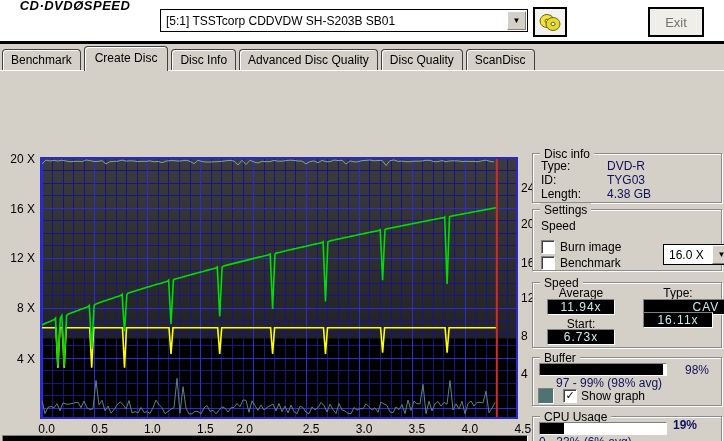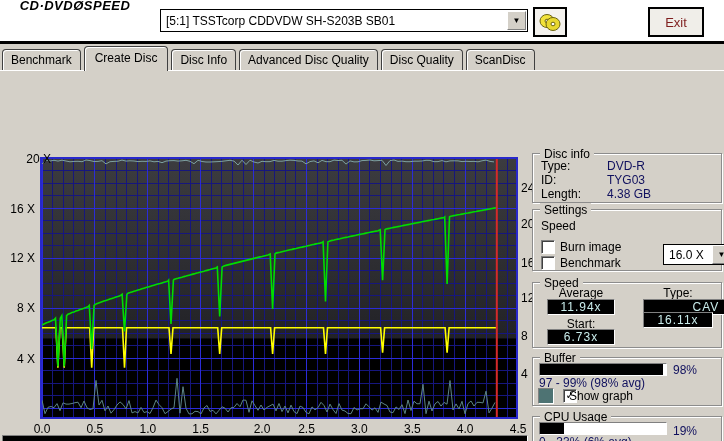--- a/index.html
+++ b/index.html
@@ -17,36 +17,36 @@
        border:1px solid #000;display:flex;align-items:center;}
   .drive-combo .txt{flex:1;padding:0 5px;font-size:12px;white-space:nowrap;overflow:hidden;}
   .combo-btn{width:17px;height:17px;margin-right:1px;background:#d4d0c8;border:1px solid #808080;
        border-top-color:#fff;border-left-color:#fff;display:flex;align-items:center;justify-content:center;
        font-size:8px;color:#000;}
   .tool-btn{position:absolute;left:533px;top:7px;width:30px;height:26px;background:#f4f2ee;
        border:2px solid #000;display:flex;align-items:center;justify-content:center;}
   .push-btn{position:absolute;top:7px;height:26px;background:#f0eee9;border:2px solid #000;
        font-size:13px;display:flex;align-items:center;justify-content:center;}
   #start-btn{left:568px;width:73px;color:#9a9a9a;text-shadow:1px 1px 0 #fff;}
-  #exit-btn{left:648px;width:52px;color:#7f1d1d;}
+  #exit-btn{left:648px;width:52px;color:#737373;}
 
   
   .tabrow{position:absolute;left:2px;top:46px;height:24px;display:flex;align-items:flex-end;}
   .tab{background:#d4d0c8;border:1px solid #404040;border-bottom:none;border-radius:4px 4px 0 0;
        padding:3px 8px 3px 8px;margin-right:3px;box-shadow:inset 1px 1px 0 #fff;font-size:12px;height:14px;}
   .tab.active{padding:4px 10px 5px 10px;height:15px;position:relative;top:1px;font-size:12px;z-index:3;}
 
   
   .panel{position:absolute;left:0;top:70px;width:724px;height:371px;background:#d4d0c8;border-top:1px solid #fff;}
 
   
   #plot-svg{position:absolute;left:40px;top:86px;width:478px;height:262px;}
   .ytick-l{position:absolute;left:0;width:35px;text-align:right;font-size:12px;}
   .ytick-r{position:absolute;left:521px;width:26px;text-align:left;font-size:12px;}
-  .xtick{position:absolute;width:26px;text-align:center;font-size:12px;top:351px;}
+  .xtick{position:absolute;width:26px;text-align:right;font-size:12px;top:351px;}
 
   
   .bottom-bar{position:absolute;left:2px;top:364px;width:524px;height:12px;background:#fff;
       border:1px solid #808080;border-bottom-color:#fff;border-right-color:#fff;}
   .bottom-bar .fill{height:100%;background:#000;}
 
   
   .group{position:absolute;left:532px;width:188px;background:#d4d0c8;
       border:1px solid #8c8c8c;box-shadow:inset 1px 1px 0 #fff,1px 1px 0 #fff;}
   .gtitle{position:absolute;top:-7px;left:7px;background:#d4d0c8;padding:0 4px;font-size:12px;}
@@ -124,36 +124,36 @@
         <path d="M12.6 0V262M23.2 0V262M33.7 0V262M44.3 0V262M65.5 0V262M76.0 0V262M86.6 0V262M97.2 0V262M118.3 0V262M128.9 0V262M139.5 0V262M150.1 0V262M171.2 0V262M181.8 0V262M192.4 0V262M203.0 0V262M224.1 0V262M234.7 0V262M245.3 0V262M255.8 0V262M277.0 0V262M287.6 0V262M298.2 0V262M308.7 0V262M329.9 0V262M340.5 0V262M351.0 0V262M361.6 0V262M382.8 0V262M393.3 0V262M403.9 0V262M414.5 0V262M435.7 0V262M446.2 0V262M456.8 0V262M467.4 0V262M0 13.5H478M0 26.0H478M0 38.5H478M0 63.5H478M0 76.0H478M0 88.5H478M0 113.5H478M0 126.0H478M0 138.5H478M0 163.5H478M0 176.0H478M0 188.5H478M0 213.5H478M0 226.0H478M0 238.5H478" stroke="#16167e" stroke-width="1" fill="none" shape-rendering="crispEdges"></path>
         <path d="M2.0 0V262M54.9 0V262M107.8 0V262M160.7 0V262M213.5 0V262M266.4 0V262M319.3 0V262M372.2 0V262M425.1 0V262M478.0 0V262M0 1.0H478M0 51.0H478M0 101.0H478M0 151.0H478M0 201.0H478M0 251.0H478" stroke="#2b2bd8" stroke-width="1" fill="none" shape-rendering="crispEdges"></path>
         <polyline points="2.0,6.9 6.0,3.1 10.0,4.0 14.0,3.3 18.0,4.1 22.0,3.2 26.0,4.0 30.0,4.8 34.0,4.4 38.0,4.3 42.0,4.7 46.0,3.0 50.0,3.6 54.0,4.5 58.0,4.4 62.0,3.7 66.0,6.9 70.0,4.7 74.0,4.4 78.0,4.2 82.0,3.1 86.0,4.1 90.0,3.8 94.0,4.0 98.0,4.6 102.0,4.3 106.0,4.4 110.0,3.9 114.0,4.8 118.0,4.4 122.0,5.7 126.0,4.1 130.0,3.7 134.0,3.6 138.0,4.1 142.0,3.8 146.0,3.3 150.0,4.3 154.0,6.7 158.0,3.3 162.0,4.5 166.0,5.0 170.0,5.0 174.0,4.8 178.0,4.6 182.0,4.3 186.0,3.8 190.0,3.3 194.0,4.1 198.0,8.0 202.0,3.2 206.0,7.5 210.0,3.2 214.0,5.0 218.0,6.0 222.0,4.3 226.0,4.7 230.0,4.6 234.0,3.4 238.0,4.2 242.0,4.2 246.0,3.6 250.0,3.2 254.0,3.4 258.0,4.0 262.0,4.1 266.0,6.9 270.0,4.6 274.0,3.9 278.0,5.8 282.0,3.4 286.0,4.7 290.0,4.7 294.0,3.1 298.0,3.5 302.0,3.3 306.0,7.1 310.0,3.9 314.0,4.9 318.0,4.8 322.0,3.6 326.0,3.4 330.0,3.0 334.0,3.8 338.0,3.6 342.0,3.3 346.0,8.5 350.0,3.6 354.0,3.0 358.0,4.4 362.0,4.1 366.0,4.7 370.0,4.7 374.0,4.2 378.0,4.2 382.0,4.0 386.0,3.3 390.0,3.4 394.0,4.7 398.0,4.6 402.0,3.6 406.0,4.8 410.0,3.9 414.0,3.8 418.0,3.9 422.0,4.6 426.0,4.3 430.0,4.5 434.0,4.4 438.0,4.8 442.0,3.8 446.0,3.1 450.0,4.4 454.0,4.9" fill="none" stroke="#7da1a1" stroke-width="1"></polyline>
         <polyline points="2.0,243.2 5.0,256.7 8.0,250.3 11.0,249.5 14.0,250.7 17.0,246.6 20.0,253.7 23.0,245.8 26.0,247.1 29.0,247.1 32.0,246.5 35.0,245.7 38.0,245.2 41.0,250.7 44.0,244.0 47.0,250.8 50.0,252.5 53.0,251.7 56.0,223.4 59.0,248.0 62.0,243.3 65.0,253.8 68.0,249.0 71.0,256.2 74.0,252.6 77.0,248.0 80.0,244.9 83.0,247.5 86.0,251.9 89.0,243.6 92.0,255.9 95.0,254.6 98.0,255.9 101.0,250.4 104.0,255.5 107.0,254.7 110.0,256.5 113.0,250.7 116.0,243.1 119.0,247.6 122.0,250.7 125.0,256.7 128.0,254.5 131.0,252.0 134.0,250.7 137.0,221.3 140.0,256.2 143.0,229.7 146.0,251.3 149.0,256.9 152.0,256.8 155.0,254.3 158.0,254.6 161.0,256.9 164.0,250.9 167.0,248.5 170.0,254.4 173.0,253.3 176.0,256.9 179.0,253.3 182.0,249.8 185.0,251.2 188.0,255.0 191.0,250.8 194.0,250.4 197.0,246.5 200.0,249.7 203.0,243.0 206.0,243.3 209.0,255.3 212.0,243.8 215.0,248.7 218.0,253.3 221.0,248.0 224.0,253.0 227.0,250.4 230.0,248.8 233.0,247.1 236.0,253.9 239.0,246.5 242.0,254.6 245.0,249.0 248.0,255.9 251.0,248.1 254.0,254.6 257.0,256.6 260.0,249.1 263.0,250.5 266.0,255.4 269.0,256.8 272.0,249.9 275.0,252.8 278.0,250.7 281.0,245.3 284.0,248.5 287.0,255.0 290.0,247.1 293.0,252.6 296.0,256.5 299.0,246.6 302.0,253.1 305.0,254.0 308.0,256.5 311.0,256.7 314.0,250.5 317.0,253.0 320.0,251.7 323.0,251.7 326.0,246.8 329.0,249.8 332.0,253.1 335.0,250.8 338.0,255.4 341.0,245.1 344.0,247.0 347.0,248.5 350.0,255.0 353.0,255.7 356.0,249.9 359.0,252.5 362.0,247.7 365.0,256.6 368.0,243.0 371.0,253.5 374.0,244.2 377.0,246.8 380.0,246.7 383.0,227.3 386.0,256.7 389.0,244.2 392.0,254.0 395.0,246.8 398.0,244.5 401.0,249.1 404.0,245.4 407.0,247.2 410.0,223.5 413.0,253.0 416.0,246.9 419.0,252.0 422.0,244.3 425.0,256.8 428.0,246.6 431.0,244.0 434.0,249.0 437.0,245.3 440.0,245.4 443.0,245.9 446.0,234.2 449.0,255.9 452.0,251.1 455.0,245.4" fill="none" stroke="#5d8586" stroke-width="1"></polyline>
         <polyline points="2.0,170.7 15.9,170.7 17.9,210.7 19.9,170.7 22.2,170.7 24.2,210.7 26.2,170.7 49.7,170.7 51.7,210.7 53.7,170.7 82.5,170.7 84.5,210.7 86.5,170.7 129.0,170.7 131.0,197.0 133.0,170.7 177.7,170.7 179.7,197.0 181.7,170.7 230.6,170.7 232.6,197.0 234.6,170.7 283.5,170.7 285.5,197.0 287.5,170.7 340.6,170.7 342.6,195.7 344.6,170.7 405.1,170.7 407.1,195.7 409.1,170.7 456.8,170.7" fill="none" stroke="#ffff00" stroke-width="1.6"></polyline>
         <polyline points="2.0,167.9 4.0,167.0 6.0,166.1 8.0,165.3 10.0,164.4 12.0,163.6 14.0,162.8 15.5,161.2 17.9,209.5 20.3,161.2 21.8,158.7 24.2,209.5 26.6,158.7 28.0,157.2 30.0,156.4 32.0,155.6 34.0,154.9 36.0,154.1 38.0,153.4 40.0,152.6 42.0,151.9 44.0,151.2 46.0,150.4 48.0,149.7 49.3,148.4 51.7,192.0 54.1,148.4 56.0,146.9 58.0,146.2 60.0,145.5 62.0,144.8 64.0,144.1 66.0,143.4 68.0,142.8 70.0,142.1 72.0,141.4 74.0,140.8 76.0,140.1 78.0,139.4 80.0,138.8 82.1,137.3 84.5,174.5 86.9,137.3 88.0,136.2 90.0,135.6 92.0,134.9 94.0,134.3 96.0,133.7 98.0,133.1 100.0,132.5 102.0,131.8 104.0,131.2 106.0,130.6 108.0,130.0 110.0,129.4 112.0,128.8 114.0,128.2 116.0,127.6 118.0,127.0 120.0,126.5 122.0,125.9 124.0,125.3 126.0,124.7 128.0,124.1 128.6,123.3 131.0,167.0 133.4,123.3 134.0,122.4 136.0,121.8 138.0,121.3 140.0,120.7 142.0,120.2 144.0,119.6 146.0,119.1 148.0,118.5 150.0,117.9 152.0,117.4 154.0,116.9 156.0,116.3 158.0,115.8 160.0,115.2 162.0,114.7 164.0,114.2 166.0,113.6 168.0,113.1 170.0,112.6 172.0,112.0 174.0,111.5 176.0,111.0 177.3,110.0 179.7,159.5 182.1,110.0 184.0,108.9 186.0,108.4 188.0,107.9 190.0,107.4 192.0,106.9 194.0,106.4 196.0,105.9 198.0,105.4 200.0,104.9 202.0,104.4 204.0,103.9 206.0,103.4 208.0,102.9 210.0,102.4 212.0,101.9 214.0,101.4 216.0,100.9 218.0,100.4 220.0,99.9 222.0,99.5 224.0,99.0 226.0,98.5 228.0,98.0 230.2,96.9 232.6,152.0 235.0,96.9 236.0,96.1 238.0,95.6 240.0,95.2 242.0,94.7 244.0,94.2 246.0,93.8 248.0,93.3 250.0,92.8 252.0,92.4 254.0,91.9 256.0,91.5 258.0,91.0 260.0,90.5 262.0,90.1 264.0,89.6 266.0,89.2 268.0,88.7 270.0,88.3 272.0,87.8 274.0,87.4 276.0,86.9 278.0,86.5 280.0,86.1 282.0,85.6 283.1,84.8 285.5,144.5 287.9,84.8 290.0,83.9 292.0,83.4 294.0,83.0 296.0,82.5 298.0,82.1 300.0,81.7 302.0,81.2 304.0,80.8 306.0,80.4 308.0,80.0 310.0,79.5 312.0,79.1 314.0,78.7 316.0,78.3 318.0,77.8 320.0,77.4 322.0,77.0 324.0,76.6 326.0,76.1 328.0,75.7 330.0,75.3 332.0,74.9 334.0,74.5 336.0,74.1 338.0,73.7 340.2,72.7 342.6,123.2 345.0,72.7 346.0,72.0 348.0,71.6 350.0,71.2 352.0,70.8 354.0,70.4 356.0,70.0 358.0,69.6 360.0,69.2 362.0,68.8 364.0,68.4 366.0,68.0 368.0,67.6 370.0,67.2 372.0,66.8 374.0,66.4 376.0,66.0 378.0,65.6 380.0,65.2 382.0,64.8 384.0,64.4 386.0,64.0 388.0,63.6 390.0,63.2 392.0,62.8 394.0,62.5 396.0,62.1 398.0,61.7 400.0,61.3 402.0,60.9 404.0,60.5 404.7,59.9 407.1,127.0 409.5,59.9 410.0,59.4 412.0,59.0 414.0,58.6 416.0,58.2 418.0,57.8 420.0,57.5 422.0,57.1 424.0,56.7 426.0,56.3 428.0,56.0 430.0,55.6 432.0,55.2 434.0,54.8 436.0,54.5 438.0,54.1 440.0,53.7 442.0,53.4 444.0,53.0 446.0,52.6 448.0,52.2 450.0,51.9 452.0,51.5 454.0,51.1 456.0,50.8" fill="none" stroke="#00dd00" stroke-width="1.6"></polyline>
         <line x1="456.811" y1="1" x2="456.811" y2="261" stroke="#d42a2a" stroke-width="2"></line>
         <rect x="1" y="1" width="476" height="260" fill="none" stroke="#2828cc" stroke-width="2" shape-rendering="crispEdges"></rect>
       </svg>
     <div id="axis-labels">
-        <span class="ytick-l" style="top: 81px; padding-left: 16px;">20 X</span>
+        <span class="ytick-l" style="top: 81px;">20 X</span>
         <span class="ytick-l" style="top: 131px;">16 X</span>
         <span class="ytick-l" style="top: 180px;">12 X</span>
         <span class="ytick-l" style="top: 230px;">8 X</span>
         <span class="ytick-l" style="top: 281px;">4 X</span>
         <span class="ytick-r" style="top: 110px;">24</span>
         <span class="ytick-r" style="top: 146px;">20</span>
         <span class="ytick-r" style="top: 185px;">16</span>
         <span class="ytick-r" style="top: 220px;">12</span>
         <span class="ytick-r" style="top: 258px;">8</span>
         <span class="ytick-r" style="top: 296px;">4</span>
         <span class="xtick" style="left: 29px;">0.0</span>
         <span class="xtick" style="left: 81.9px;">0.5</span>
         <span class="xtick" style="left: 134.8px;">1.0</span>
         <span class="xtick" style="left: 187.7px;">1.5</span>
-        <span class="xtick" style="left: 249px;">2.0</span>
+        <span class="xtick" style="left: 227px;">2.0</span>
         <span class="xtick" style="left: 293.5px;">2.5</span>
         <span class="xtick" style="left: 346.4px;">3.0</span>
         <span class="xtick" style="left: 399.3px;">3.5</span>
         <span class="xtick" style="left: 452.2px;">4.0</span>
         <span class="xtick" style="left: 505.1px;">4.5</span>
       </div>
 
     <div class="bottom-bar">
       <div class="fill" id="overall-fill" style="width: 100%;"></div>
     </div>
@@ -191,31 +191,31 @@
       <span class="lcd-label" style="left:110px;top:34px;width:70px;">End:</span>
       <div class="lcd" style="left:14px;top:46px;width:66px;">6.73x</div>
       <div class="lcd" style="left:110px;top:29px;width:68px;">16.11x</div>
     </div>
 
     <div class="group" style="top:286px;height:47px;">
       <span class="gtitle">Buffer</span>
       <div class="meter" style="top:5px;">
         <div class="fill" id="buffer-fill" style="width: 98%;"></div>
       </div>
-      <span class="meter-pct" style="top:5px;">98%</span>
-      <span class="range-txt" style="top:18px;">97 - 99% (98% avg)</span>
+      <span class="meter-pct" style="top:5px;margin-left:12px;">98%</span>
+      <span class="range-txt" style="top:18px;margin-left:17px;">97 - 99% (98% avg)</span>
       <span class="swatch" style="top: 30px; background: rgb(78, 115, 115);"></span>
       <span class="cb checked" style="left:30px;top:31px;" id="cb-buf"></span>
-      <span class="cb-label" style="left:36px;top:31px;">Show graph</span>
+      <span class="cb-label" style="left:48px;top:31px;">Show graph</span>
     </div>
 
     <div class="group" style="top:345px;height:47px;">
       <span class="gtitle">CPU Usage</span>
       <div class="meter" style="top:5px;">
         <div class="fill" id="cpu-fill" style="width: 19%;"></div>
       </div>
-      <span class="meter-pct" style="top:7px;">19%</span>
+      <span class="meter-pct" style="top:1px;font-weight:bold;">19%</span>
       <span class="range-txt" style="top:18px;">0 - 33% (6% avg)</span>
 
     </div>
 
   </div>
 </div>
 
 </body></html>

